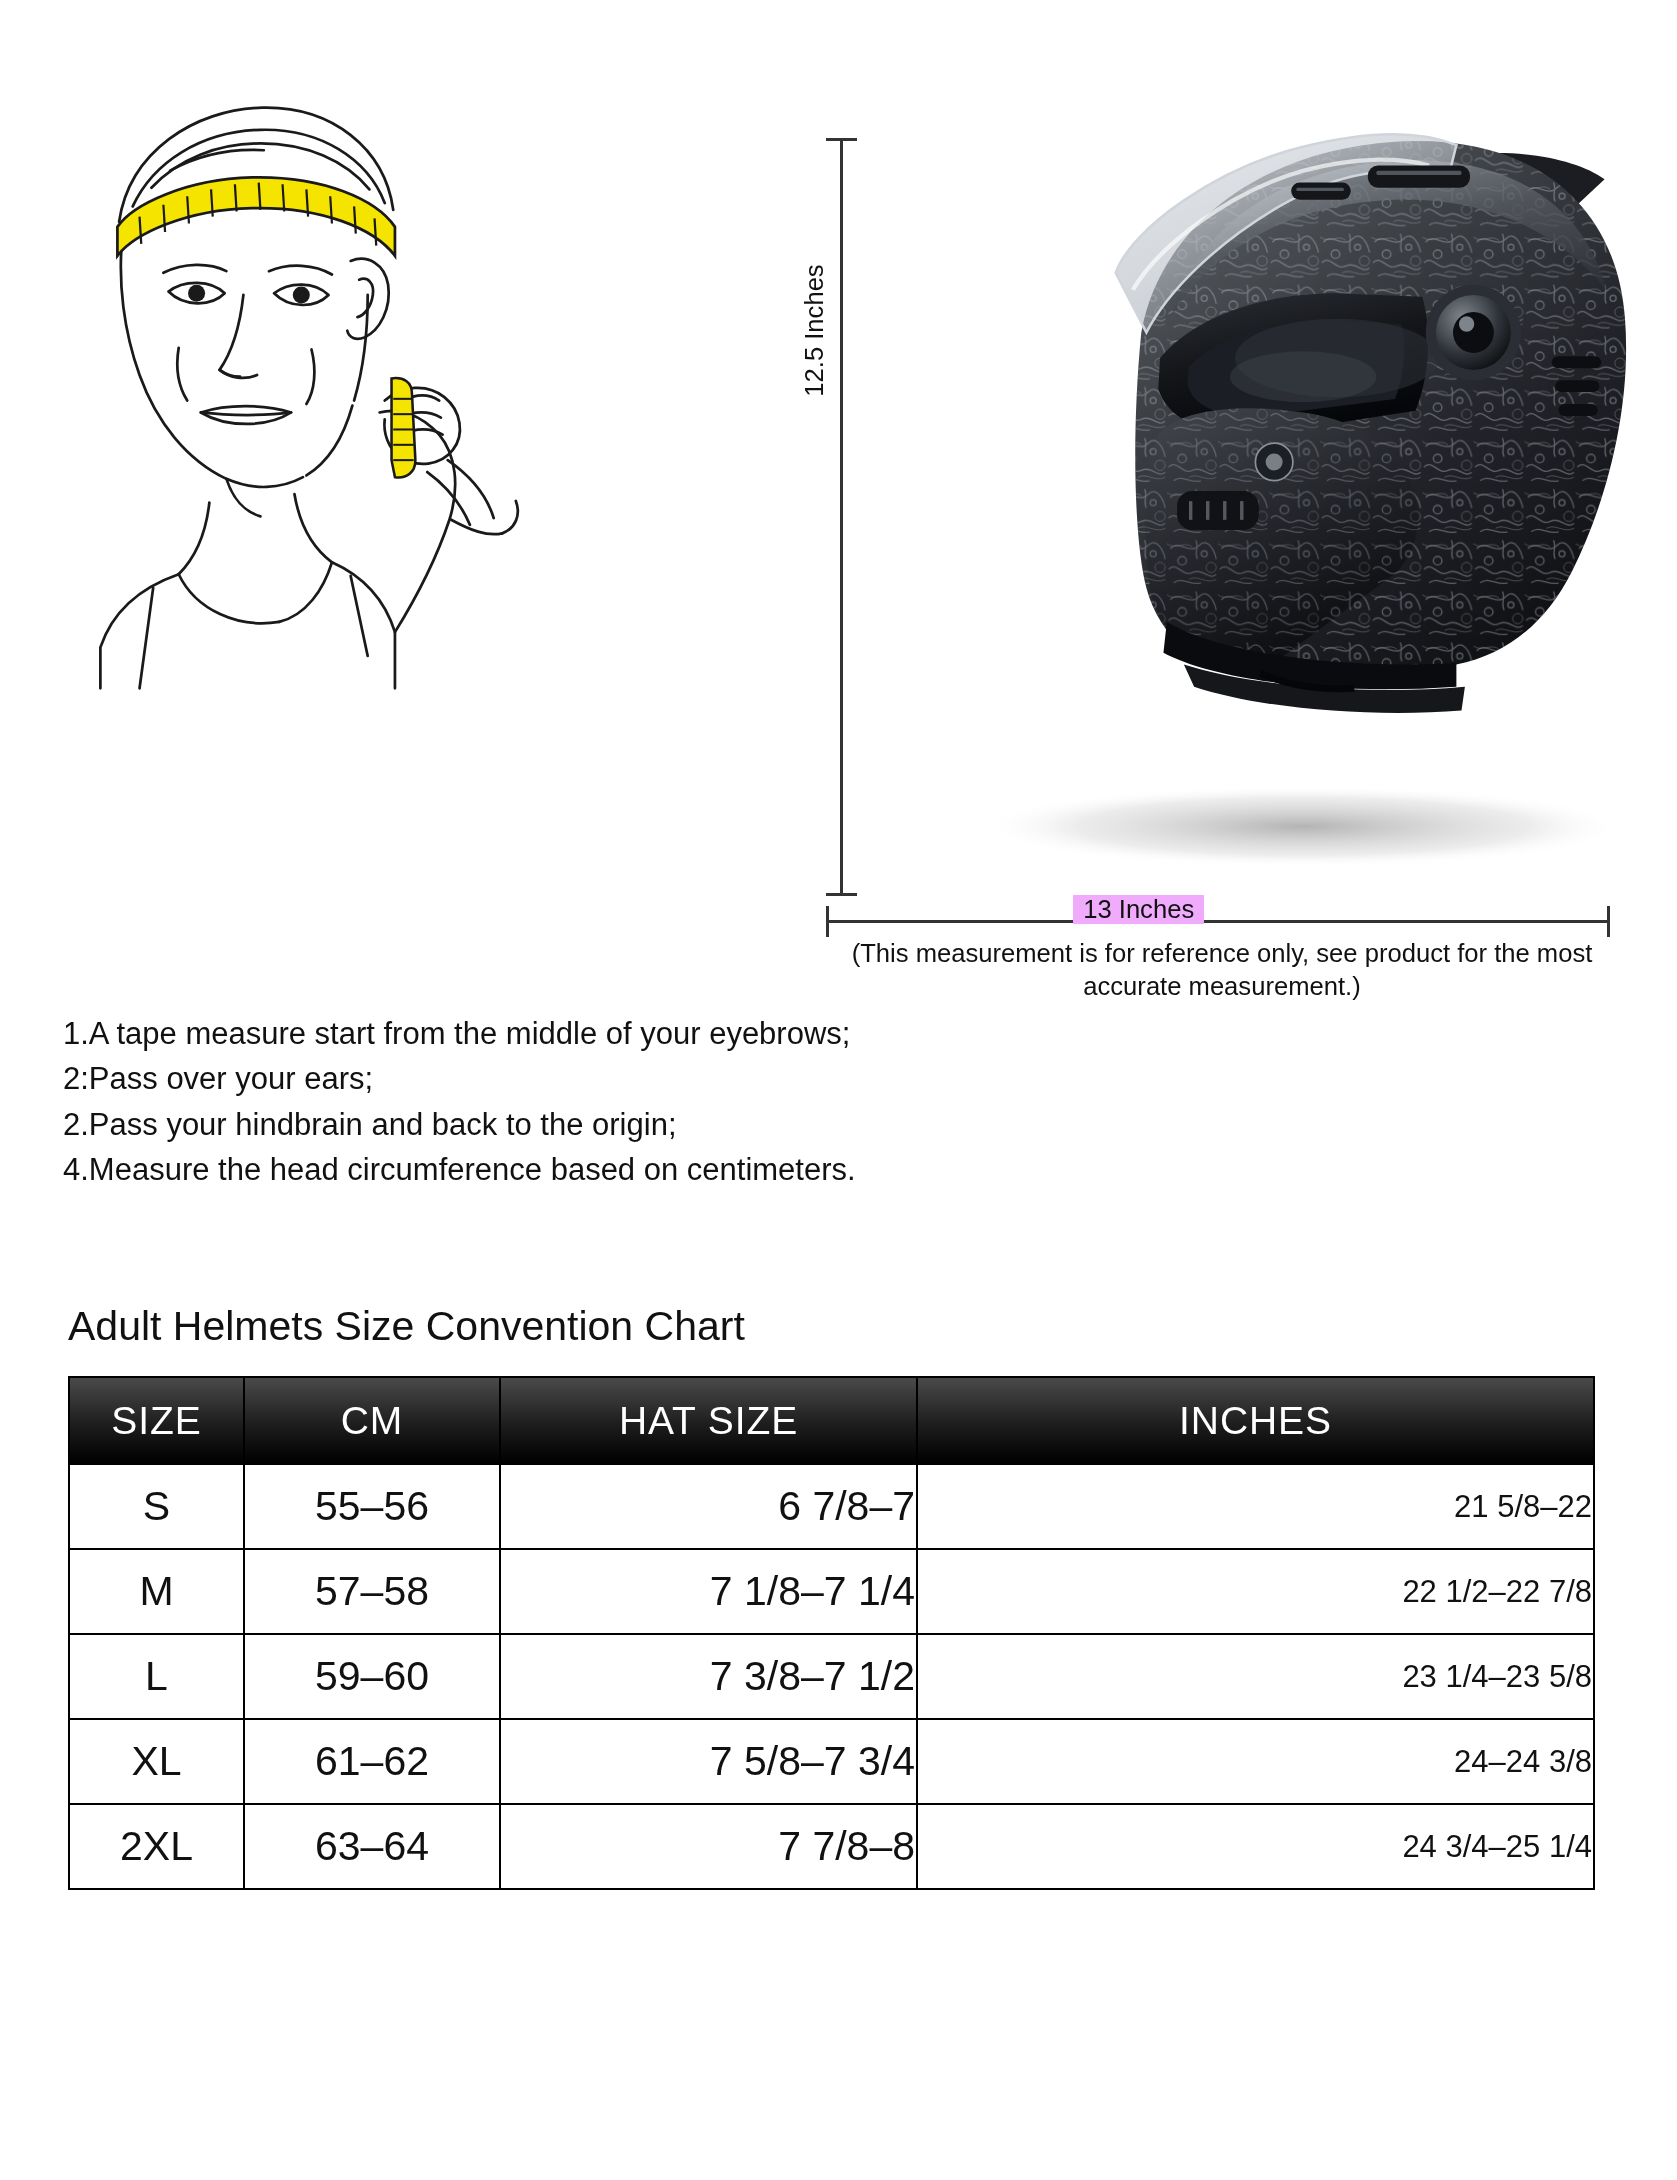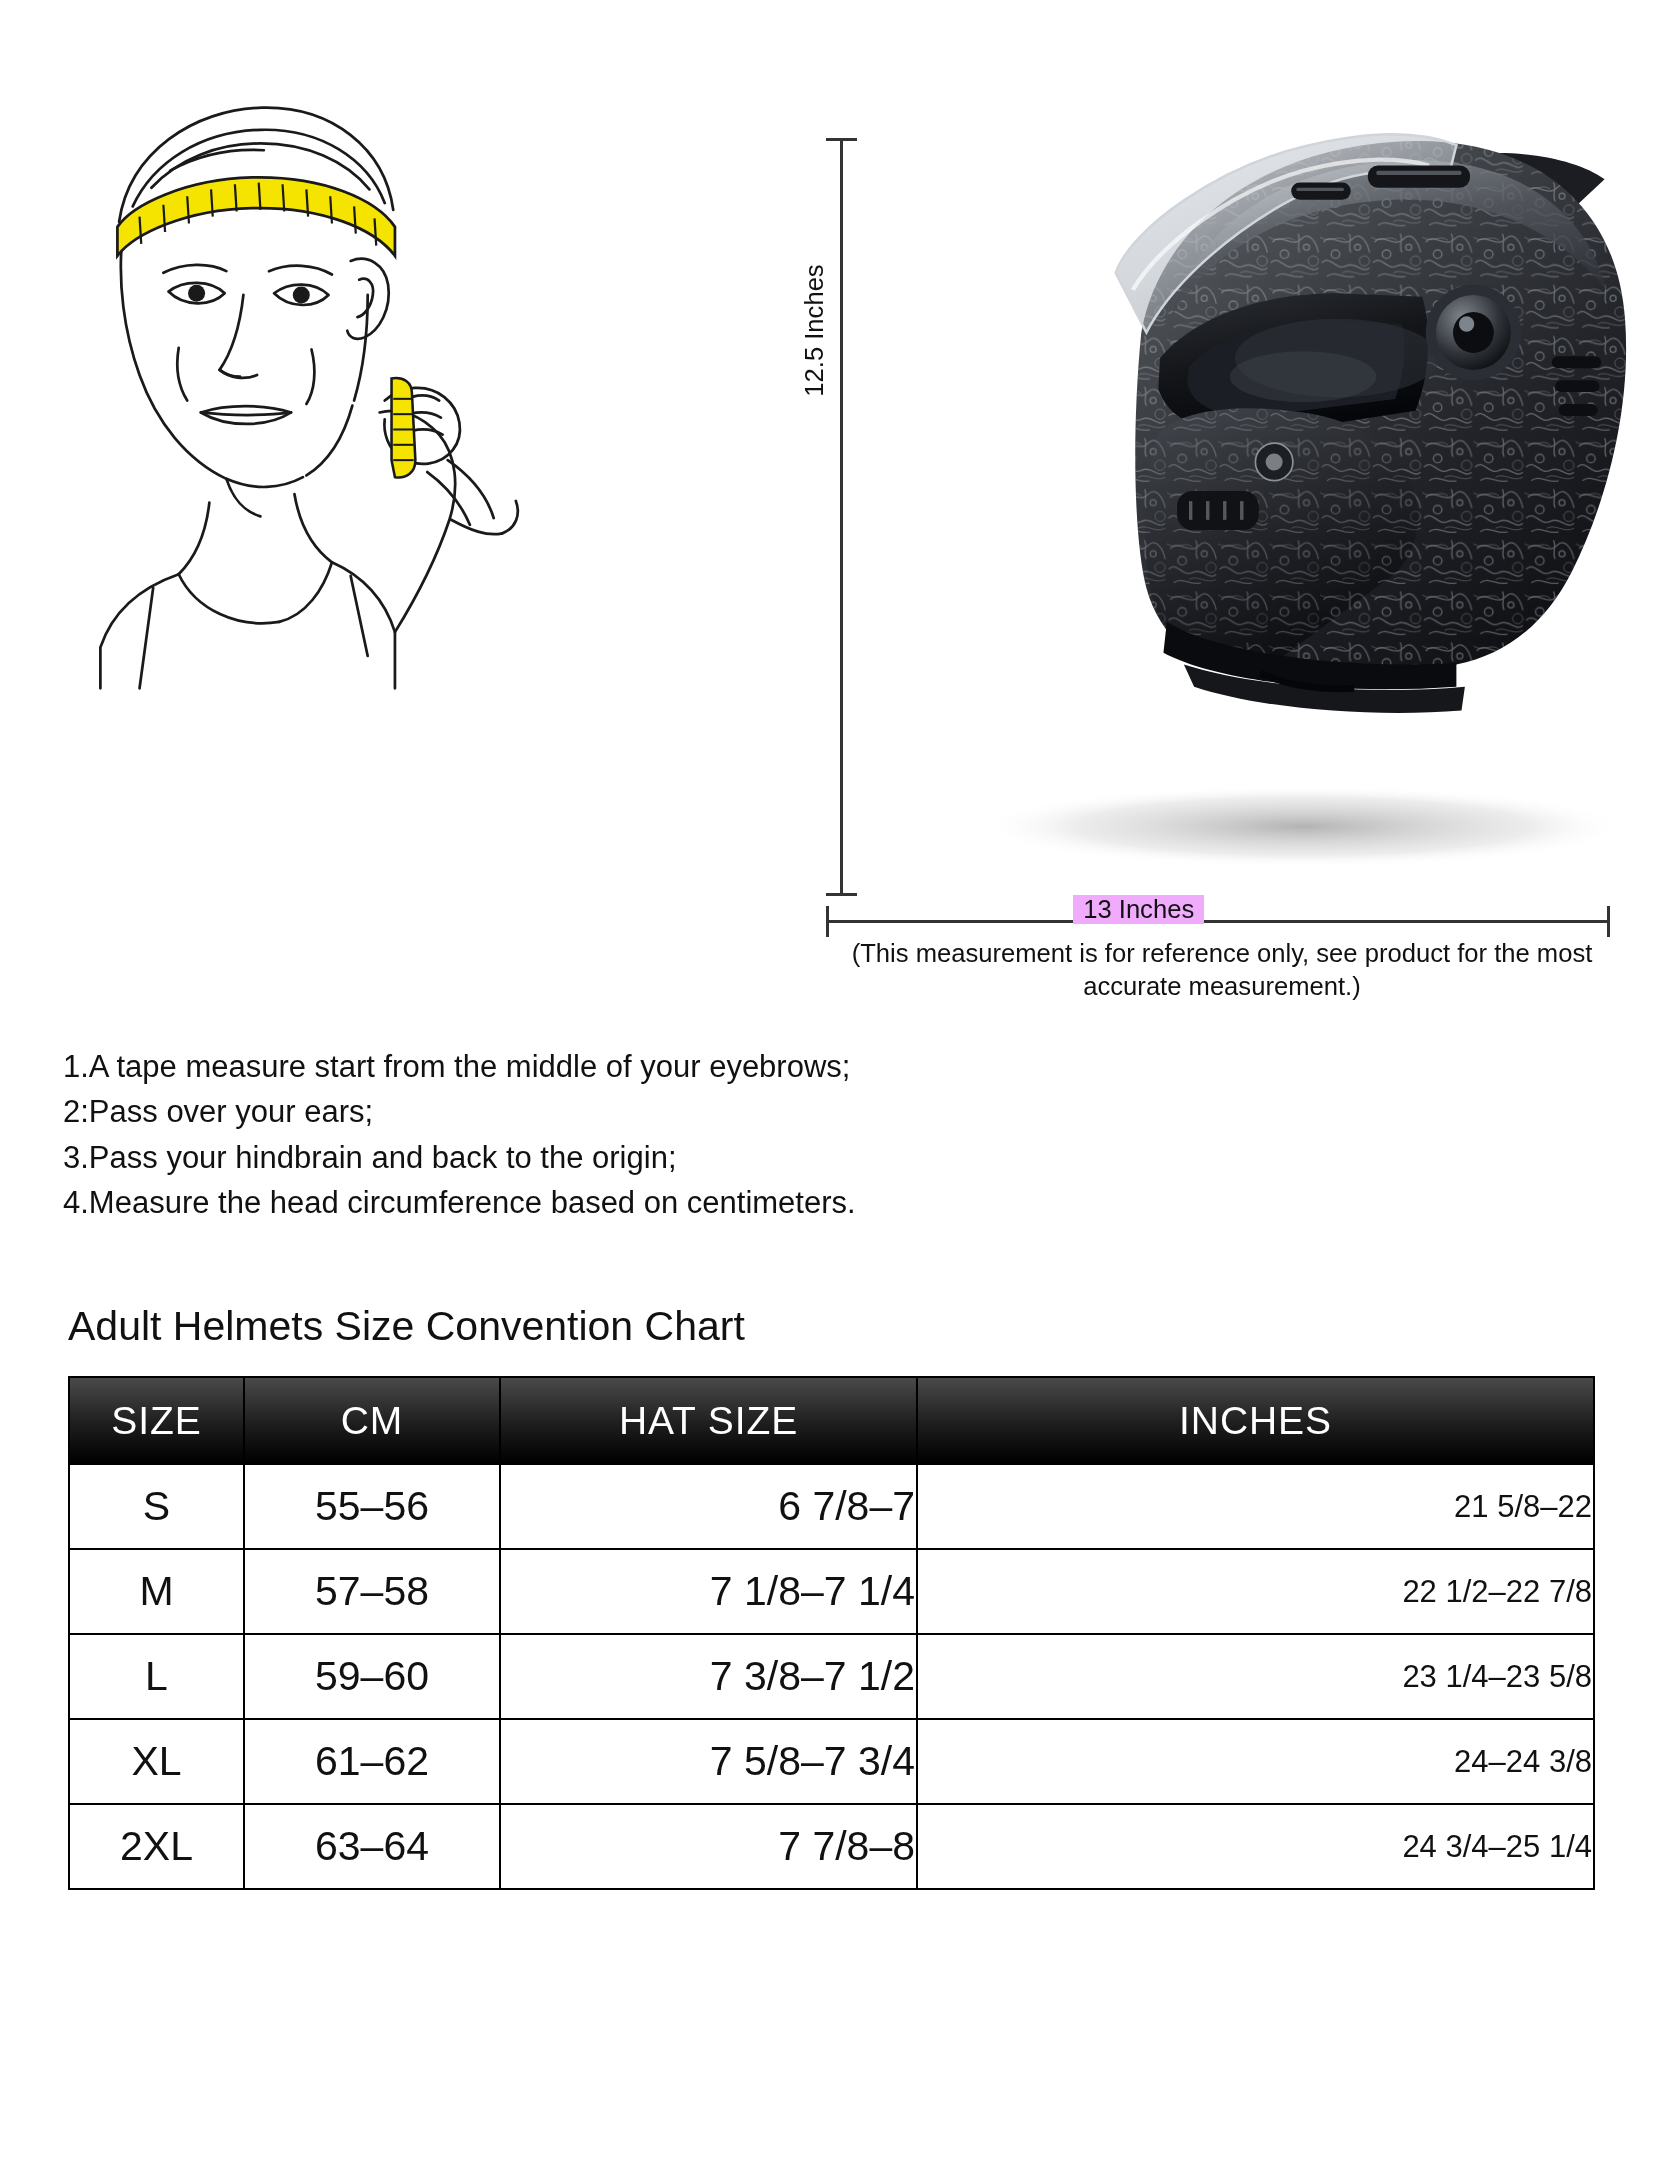--- a/index.html
+++ b/index.html
@@ -133,21 +133,21 @@
     font-size: 25.6px;
     line-height: 1.30;
     text-align: center;
     color: #111;
   }
 
   
   #steps {
     position: absolute;
     left: 63px;
-    top: 1044px;
+    top: 1011px;
     width: 1278px;
     font-size: 31px;
     line-height: 1.46;
     color: #111;
   }
 
   
   #chart-title {
     position: absolute;
     left: 68px;
@@ -456,21 +456,21 @@
       <div id="dim-horz"></div>
       <div id="dim-horz-label">13 Inches</div>
 
       <div id="dim-note">(This measurement is for reference only,  see product for the most accurate measurement.)</div>
     </div>
   </div>
 
   <div id="steps">
     <div>1.A tape measure start from the middle of your eyebrows;</div>
     <div>2:Pass over your ears;</div>
-    <div>3.Pass your hindbrain and back to the origin;</div>
+    <div>2.Pass your hindbrain and back to the origin;</div>
     <div>4.Measure the head circumference based on centimeters.</div>
   </div>
 
   <div id="chart-title">Adult Helmets Size Convention Chart</div>
 
   <table id="size-table">
     <colgroup>
       <col class="c-size">
       <col class="c-cm">
       <col class="c-hat">

